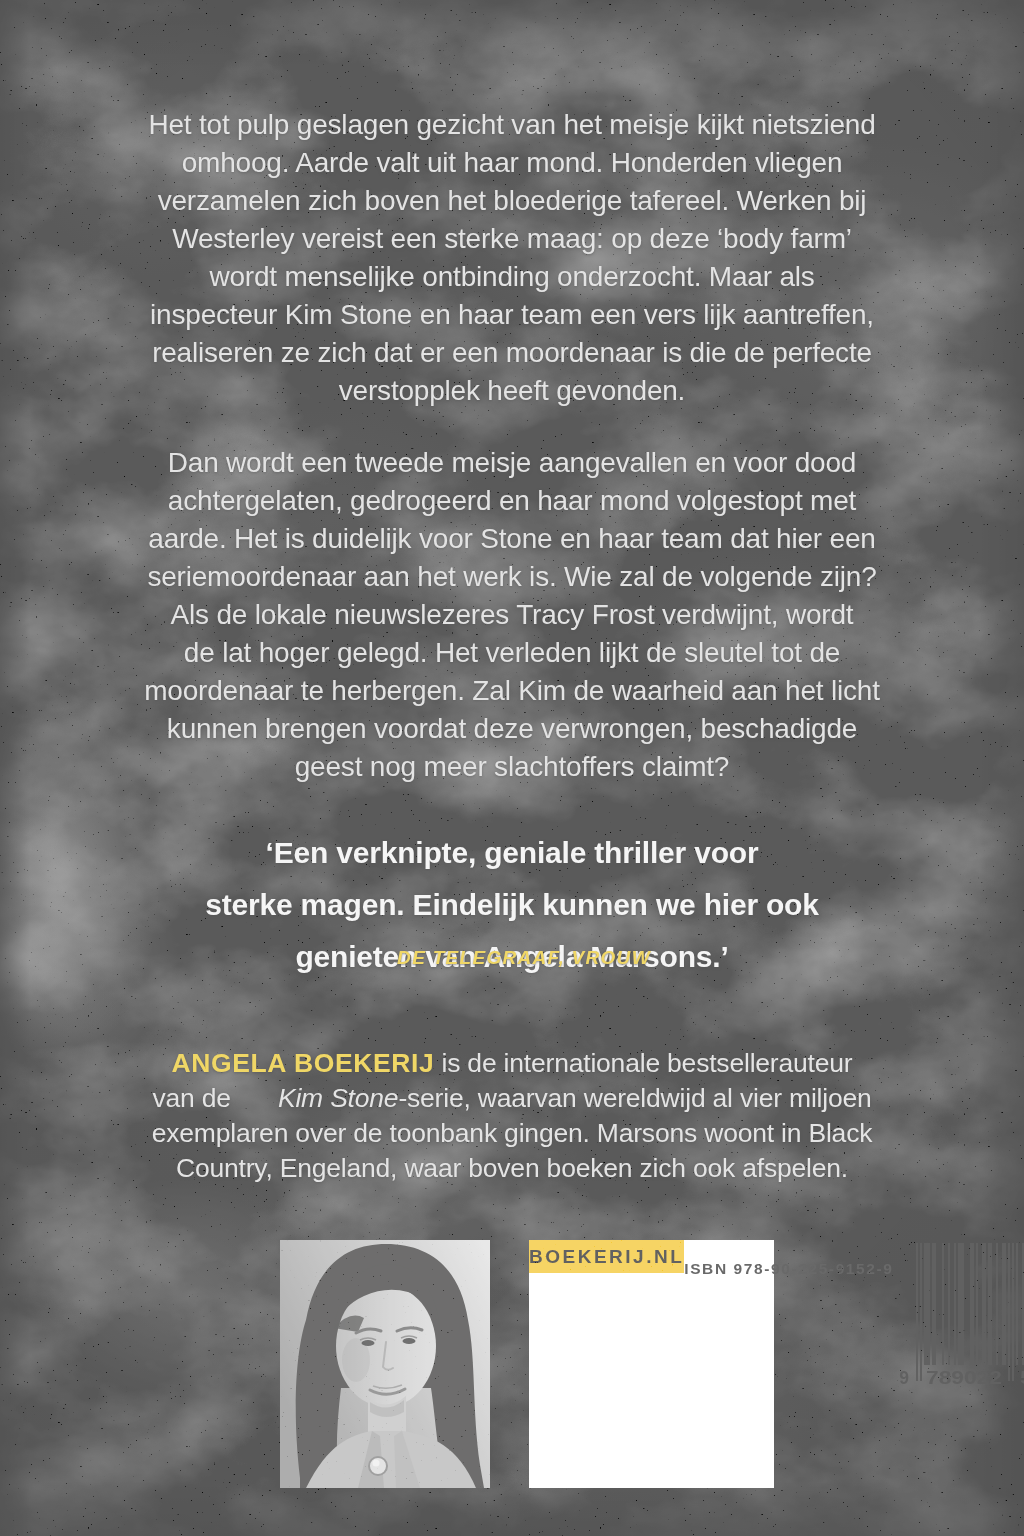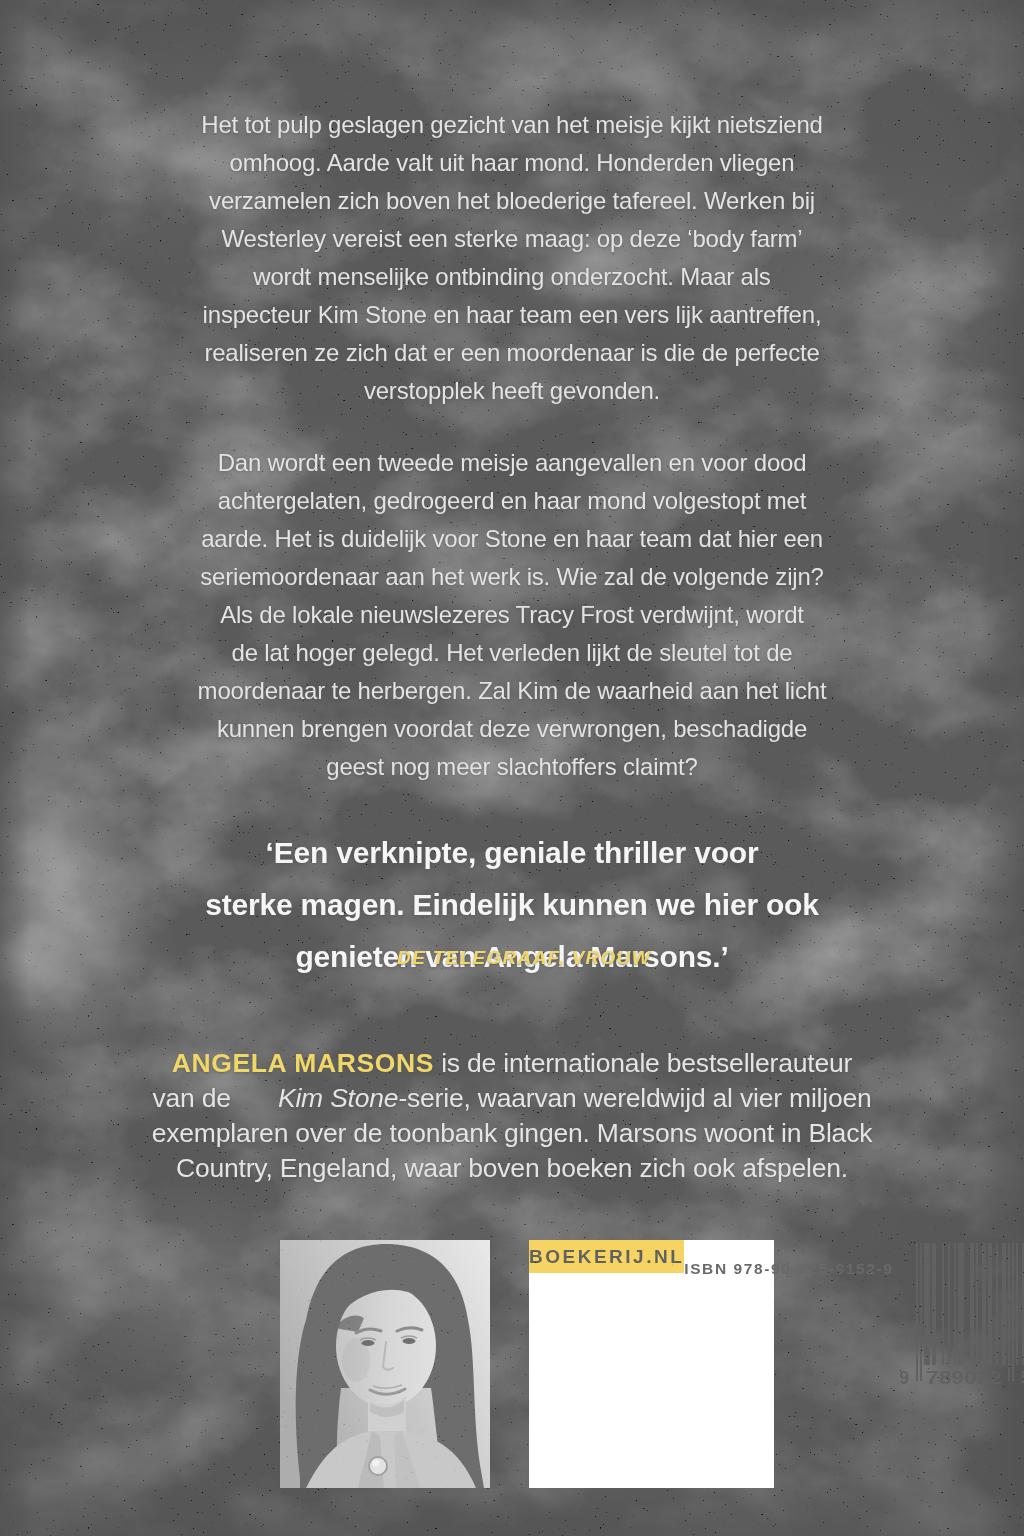--- a/index.html
+++ b/index.html
@@ -34,21 +34,21 @@
       linear-gradient(180deg, rgba(0,0,0,.55), rgba(0,0,0,0) 70px),
       linear-gradient(0deg, rgba(0,0,0,.6), rgba(0,0,0,0) 55px),
       radial-gradient(ellipse 85% 70% at 50% 42%, rgba(0,0,0,0) 55%, rgba(0,0,0,.42) 100%);
   }
   .noise-speck{position:absolute;inset:0;z-index:5;pointer-events:none;opacity:.32;}
   .content{position:absolute;inset:0;z-index:3;}
 
   
   .para{
     position:absolute;left:82px;width:860px;text-align:center;
-    color:#d6d6d6;font-size:24px;line-height:38px;
+    color:#d6d6d6;font-size:28px;line-height:38px;
     white-space:pre-line;letter-spacing:-0.2px;
     text-shadow:0 1px 3px rgba(0,0,0,.55);
   }
   #p1{top:106px;}
   #p2{top:444px;}
   .quote{
     position:absolute;left:82px;top:827px;width:860px;text-align:center;
     color:#f1f1f1;font-size:30px;line-height:52px;font-weight:700;
     white-space:pre-line;letter-spacing:-0.2px;
     text-shadow:0 1px 3px rgba(0,0,0,.55);
@@ -121,21 +121,21 @@
 kunnen brengen voordat deze verwrongen, beschadigde
 geest nog meer slachtoffers claimt?</div>
 
   <div class="quote">‘Een verknipte, geniale thriller voor
 sterke magen. Eindelijk kunnen we hier ook
 genieten van Angela Marsons.’</div>
 
   <div class="quote-source">DE TELEGRAAF, VROUW</div>
 
   <div class="bio">
-    <div><span class="name">ANGELA MARSONS</span><span> is de internationale bestsellerauteur</span></div>
+    <div><span class="name">ANGELA BOEKERIJ</span><span> is de internationale bestsellerauteur</span></div>
     <div><span>van de </span><span class="series">Kim Stone</span><span>-serie, waarvan wereldwijd al vier miljoen</span></div>
     <div>exemplaren over de toonbank gingen. Marsons woont in Black</div>
     <div>Country, Engeland, waar boven boeken zich ook afspelen.</div>
   </div>
 
   <div class="photo">
     <svg viewBox="0 0 210 248" width="210" height="248" aria-hidden="true">
       <defs>
         <linearGradient id="pbg" x1="0" y1="0.6" x2="1" y2="0">
           <stop offset="0" stop-color="#8d8d8d"></stop>

